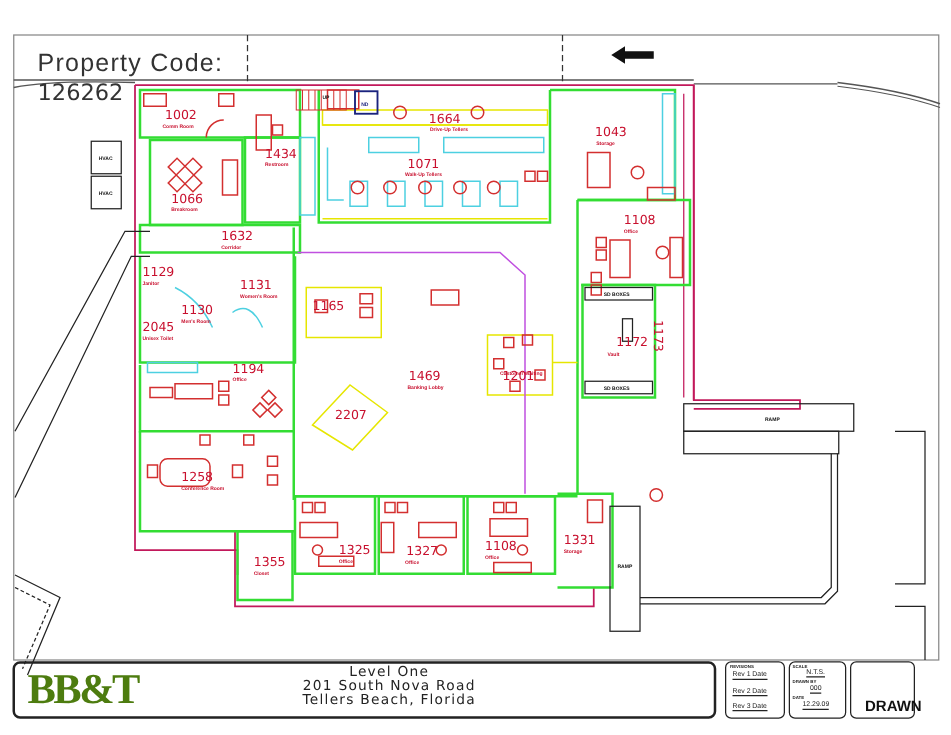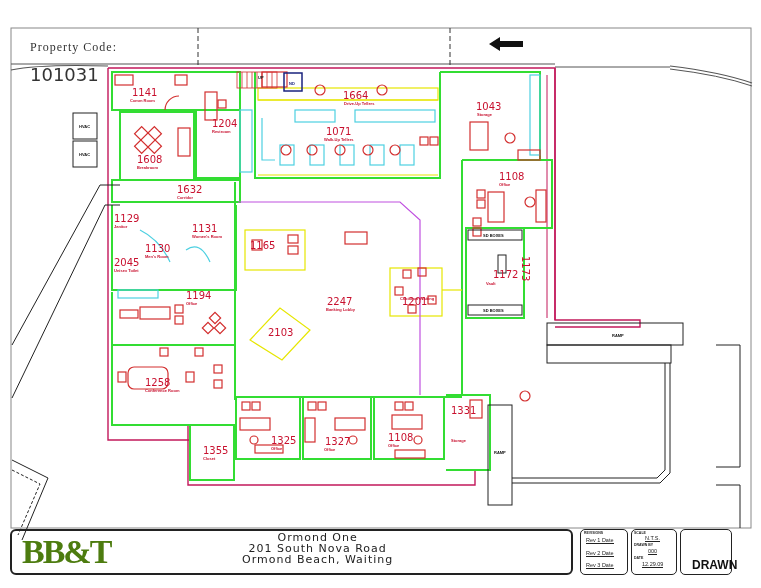--- a/index.html
+++ b/index.html
@@ -1,18 +1,18 @@
 <!DOCTYPE html>
 <html><head>
 <meta charset="utf-8">
 <style>
   html,body{margin:0;padding:0;background:#fff;}
   body{width:761px;height:588px;position:relative;overflow:hidden;font-family:"Liberation Sans",sans-serif;}
   #plan{position:absolute;left:0;top:0;}
-  .prop-label{position:absolute;left:30px;top:40px;font-family:Liberation Serif, serif;font-size:12px;color:#333;letter-spacing:1px;}
+  .prop-label{position:absolute;left:30px;top:40px;font-family:Liberation Sans, sans-serif;font-size:20px;color:#333;letter-spacing:1px;}
   .prop-code{position:absolute;left:30px;top:64px;font-family:"DejaVu Sans",sans-serif;font-size:18px;color:#333;}
   .room-num{position:absolute;font-family:"DejaVu Sans",sans-serif;font-size:10px;color:#c8102e;line-height:10px;white-space:nowrap;}
   .room-name{position:absolute;font-family:"Liberation Sans",sans-serif;font-size:4px;color:#c8102e;font-weight:bold;white-space:nowrap;}
   .tiny{position:absolute;font-family:"Liberation Sans",sans-serif;font-size:4px;font-weight:bold;color:#111;white-space:nowrap;}
   .titleblock{position:absolute;left:10px;top:529px;width:563px;height:46px;border:2px solid #222;border-radius:6px;box-sizing:border-box;}
   .logo{position:absolute;left:22px;top:533px;font-family:"Liberation Serif",serif;font-weight:bold;font-size:34px;letter-spacing:-2px;color:#4d7c0f;}
   .addr{position:absolute;left:242px;top:532px;font-family:"DejaVu Sans",sans-serif;font-size:11px;line-height:11px;color:#222;letter-spacing:1px;text-align:center;}
   .rev-box{position:absolute;left:580px;top:529px;width:48px;height:46px;border:1.5px solid #222;border-radius:5px;box-sizing:border-box;}
   .scale-box{position:absolute;left:631px;top:529px;width:46px;height:46px;border:1.5px solid #222;border-radius:5px;box-sizing:border-box;}
   .exist-box{position:absolute;left:680px;top:529px;width:52px;height:46px;border:1.5px solid #222;border-radius:5px;box-sizing:border-box;}
@@ -202,36 +202,36 @@
     <rect x="488" y="405" width="24" height="100"></rect>
     <path d="M716 345 L740 345 L740 467 L716 467"></path>
     <path d="M716 485 L740 485 L740 528"></path>
     <rect x="468" y="230" width="54" height="10"></rect>
     <rect x="468" y="305" width="54" height="10"></rect>
     <rect x="498" y="255" width="8" height="18"></rect>
   </g>
 </svg>
 
 <div class="prop-label">Property Code:</div>
-<div class="prop-code">101031</div>
+<div class="prop-code">126262</div>
 
 <div>
-  <div class="room-num" style="left:132px;top:88px">1141</div>
+  <div class="room-num" style="left:132px;top:88px">1002</div>
   <div class="room-name" style="left:130px;top:98px">Comm Room</div>
 
   <div class="room-num" style="left:343px;top:91px">1664</div>
   <div class="room-name" style="left:344px;top:101px">Drive-Up Tellers</div>
 
-  <div class="room-num" style="left:212px;top:119px">1204</div>
+  <div class="room-num" style="left:212px;top:119px">1434</div>
   <div class="room-name" style="left:212px;top:129px">Restroom</div>
 
   <div class="room-num" style="left:476px;top:102px">1043</div>
   <div class="room-name" style="left:477px;top:112px">Storage</div>
 
-  <div class="room-num" style="left:137px;top:155px">1608</div>
+  <div class="room-num" style="left:137px;top:155px">1066</div>
   <div class="room-name" style="left:137px;top:165px">Breakroom</div>
 
   <div class="room-num" style="left:326px;top:127px">1071</div>
   <div class="room-name" style="left:324px;top:137px">Walk-Up Tellers</div>
 
   <div class="room-num" style="left:177px;top:185px">1632</div>
   <div class="room-name" style="left:177px;top:195px">Corridor</div>
 
   <div class="room-num" style="left:499px;top:172px">1108</div>
   <div class="room-name" style="left:499px;top:182px">Office</div>
@@ -251,62 +251,62 @@
   <div class="room-num" style="left:250px;top:241px">1165</div>
 
   <div class="room-num" style="left:493px;top:270px">1172</div>
   <div class="room-name" style="left:486px;top:281px">Vault</div>
 
   <div class="room-num" style="left:530px;top:256px;transform:rotate(90deg);transform-origin:left top">1173</div>
 
   <div class="room-num" style="left:186px;top:291px">1194</div>
   <div class="room-name" style="left:186px;top:301px">Office</div>
 
-  <div class="room-num" style="left:327px;top:297px">2247</div>
+  <div class="room-num" style="left:327px;top:297px">1469</div>
   <div class="room-name" style="left:326px;top:307px">Banking Lobby</div>
 
   <div class="room-num" style="left:402px;top:297px">1201</div>
   <div class="room-name" style="left:400px;top:296px">Customer Waiting</div>
 
-  <div class="room-num" style="left:268px;top:328px">2103</div>
+  <div class="room-num" style="left:268px;top:328px">2207</div>
 
   <div class="room-num" style="left:145px;top:378px">1258</div>
   <div class="room-name" style="left:145px;top:388px">Conference Room</div>
 
   <div class="room-num" style="left:271px;top:436px">1325</div>
   <div class="room-name" style="left:271px;top:446px">Office</div>
 
   <div class="room-num" style="left:325px;top:437px">1327</div>
   <div class="room-name" style="left:324px;top:447px">Office</div>
 
   <div class="room-num" style="left:388px;top:433px">1108</div>
   <div class="room-name" style="left:388px;top:443px">Office</div>
 
-  <div class="room-num" style="left:451px;top:406px">1331</div>
+  <div class="room-num" style="left:451px;top:428px">1331</div>
   <div class="room-name" style="left:451px;top:438px">Storage</div>
 
   <div class="room-num" style="left:203px;top:446px">1355</div>
   <div class="room-name" style="left:203px;top:456px">Closet</div>
 </div>
 
 <div class="tiny" style="left:79px;top:124px">HVAC</div>
 <div class="tiny" style="left:79px;top:152px">HVAC</div>
 <div class="tiny" style="left:289px;top:81px;color:#1a237e">ND</div>
 <div class="tiny" style="left:258px;top:75px">UP</div>
 <div class="tiny" style="left:483px;top:233px">SD BOXES</div>
 <div class="tiny" style="left:483px;top:308px">SD BOXES</div>
 <div class="tiny" style="left:612px;top:333px">RAMP</div>
 <div class="tiny" style="left:494px;top:450px">RAMP</div>
 
 <div class="titleblock"></div>
 <div class="logo">BB&amp;T</div>
 <div class="addr">
-  <div>Ormond One</div>
+  <div>Level One</div>
   <div>201 South Nova Road</div>
-  <div>Ormond Beach, Waiting</div>
+  <div>Tellers Beach, Florida</div>
 </div>
 
 <div class="rev-box"></div>
 <div class="small-lbl" style="left:584px;top:531px;font-size:3.5px;font-weight:bold">REVISIONS</div>
 <div class="small-lbl under" style="left:586px;top:537px">Rev 1 Date</div>
 <div class="small-lbl under" style="left:586px;top:550px">Rev 2 Date</div>
 <div class="small-lbl under" style="left:586px;top:562px">Rev 3 Date</div>
 
 <div class="scale-box"></div>
 <div class="small-lbl" style="left:634px;top:531px;font-size:3.5px;font-weight:bold">SCALE</div>

